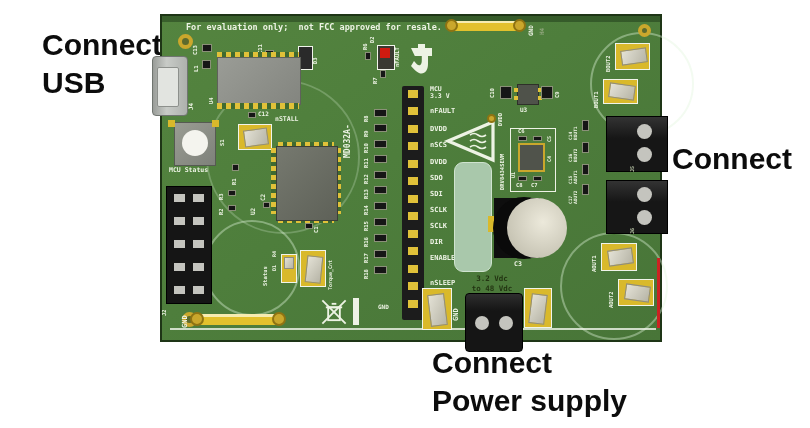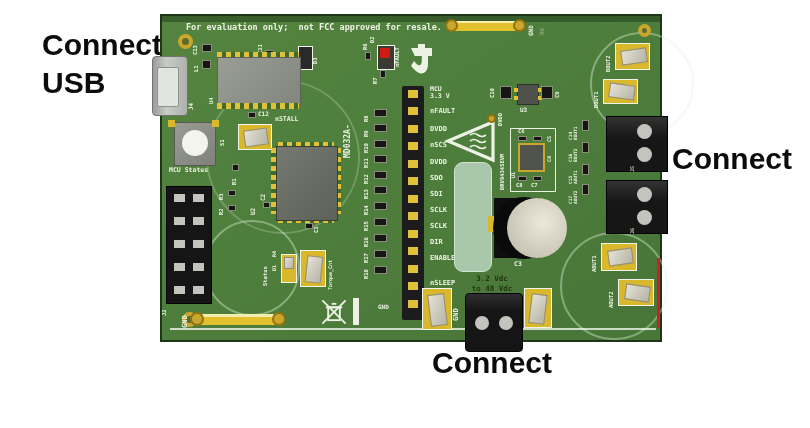--- a/index.html
+++ b/index.html
@@ -31,20 +31,21 @@
 
   <div class="annot" style="left:42px;top:26px;">
     <div>Connect</div>
     <div>USB</div>
   </div>
   <div class="annot" style="left:672px;top:140px;">
     <div>Connect</div>
   </div>
   <div class="annot" style="left:432px;top:344px;">
     <div>Connect</div>
+    <div>Power supply</div>
   </div>
 
   <div class="board">
 
     <div class="abs" style="left:0;top:0;width:498px;height:6px;background:rgba(10,25,8,.35);"></div>
     <div class="circle-silk" style="left:428px;top:16px;width:100px;height:100px;"></div>
     <div class="circle-silk" style="left:398px;top:216px;width:104px;height:104px;"></div>
     <div class="circle-silk" style="left:44px;top:64px;width:150px;height:150px;border-color:rgba(225,245,220,0.25);"></div>
     <div class="circle-silk" style="left:42px;top:204px;width:92px;height:92px;"></div>
     <div class="abs" style="left:8px;top:312px;width:486px;height:2px;background:rgba(240,245,235,.8);"></div>

